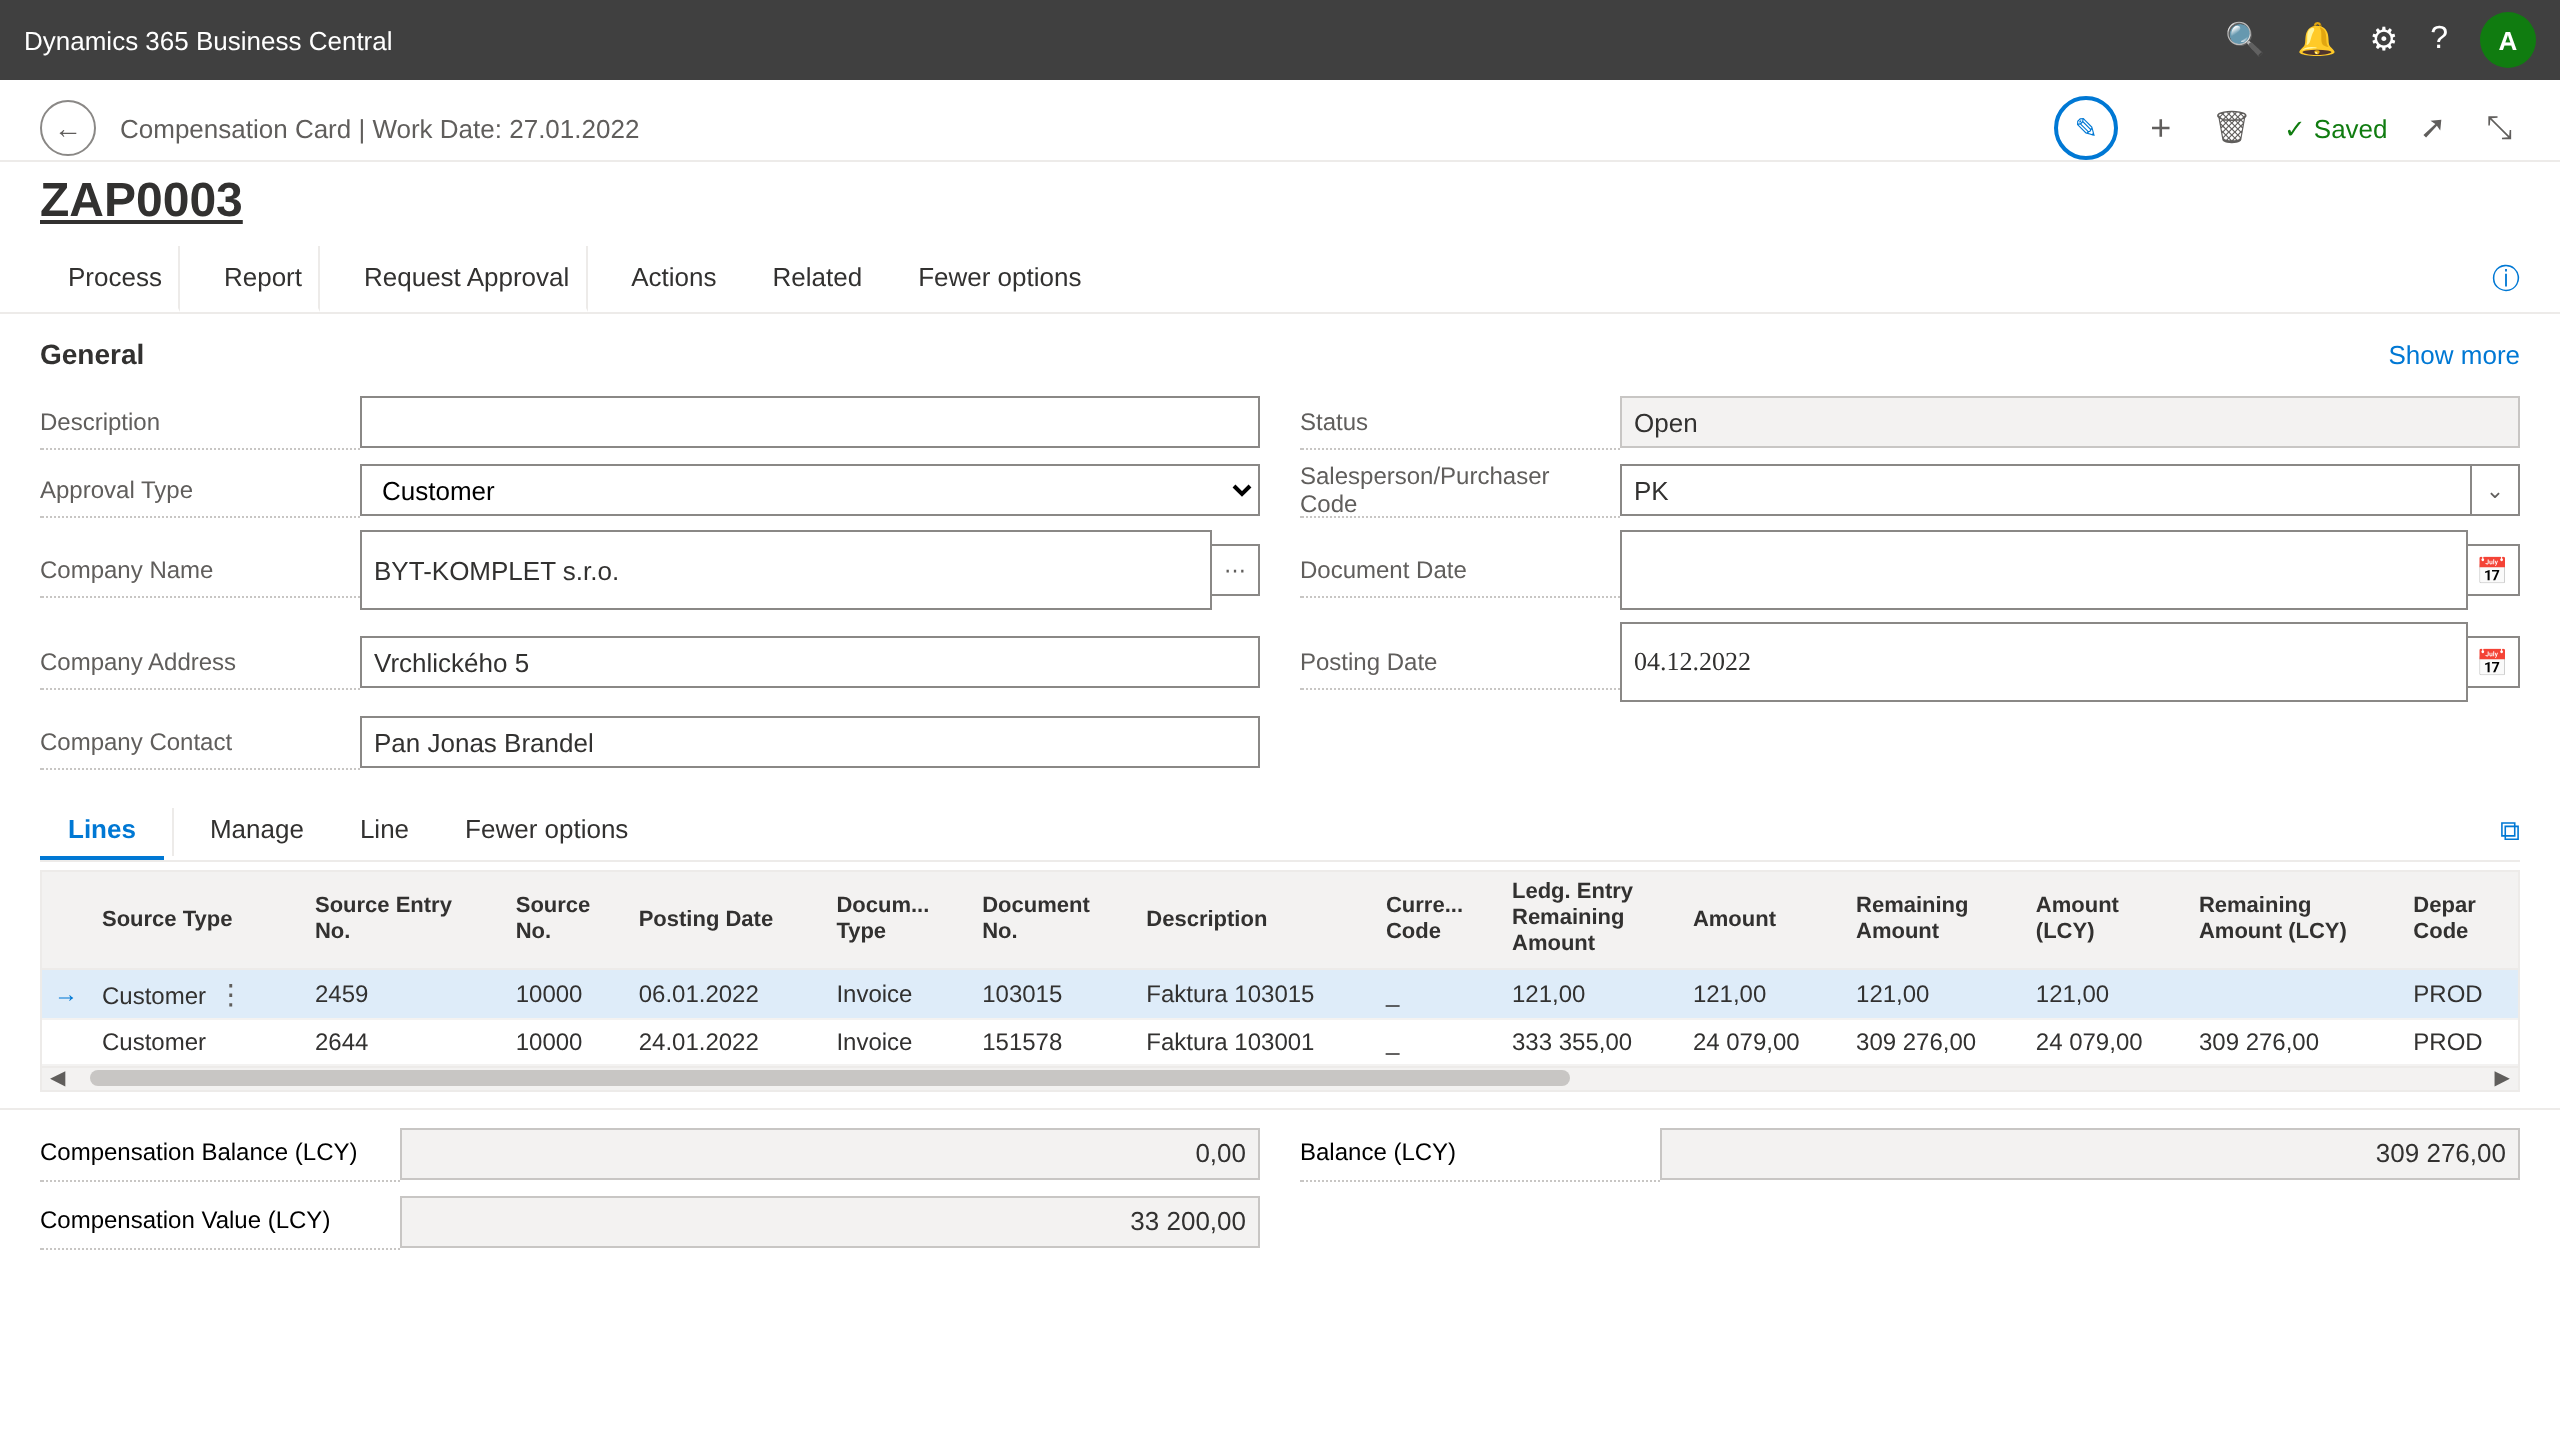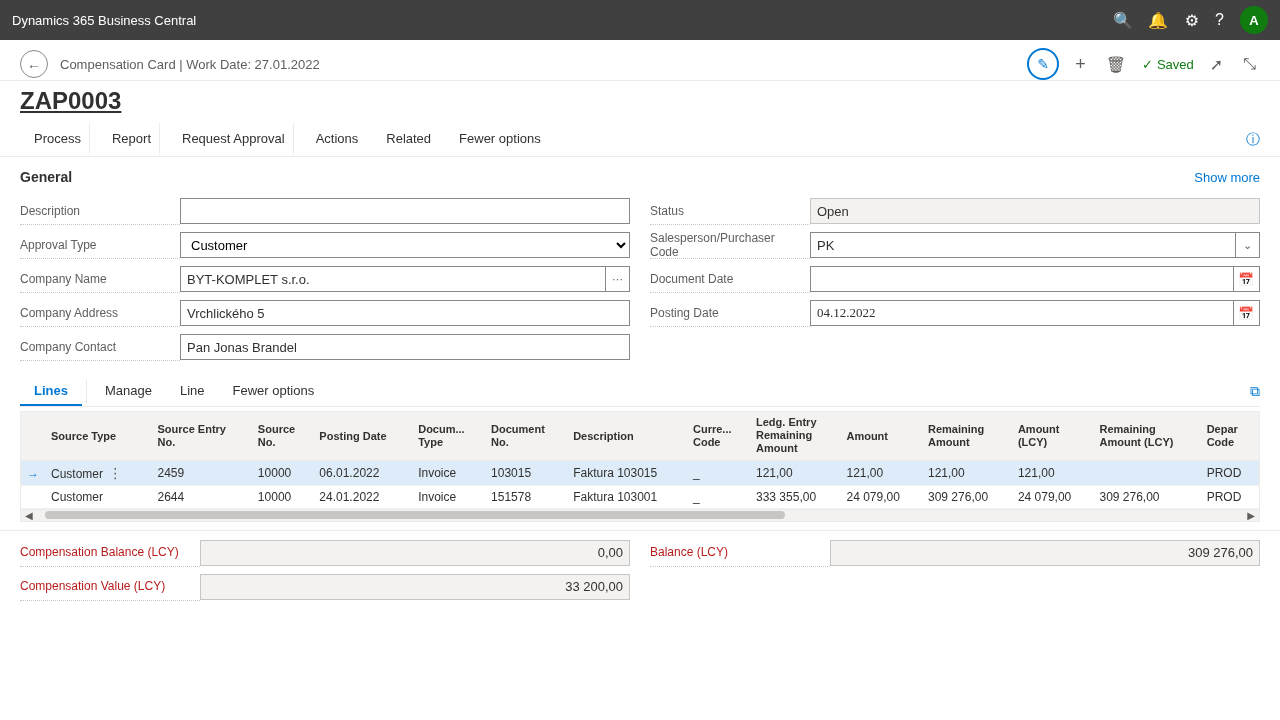--- a/index.html
+++ b/index.html
@@ -153,21 +153,21 @@
     }
     .input-with-btn {
       display: flex;
       align-items: center;
     }
     .input-with-btn input {
       flex: 1;
       border: 1px solid #8a8886;
       padding: 3px 6px;
       font-size: 13px;
-      height: 26px;
+      height: 40px;
     }
     .input-side-btn {
       width: 24px; height: 26px;
       border: 1px solid #8a8886; border-left: none;
       background: white; cursor: pointer;
       display: flex; align-items: center; justify-content: center;
       font-size: 11px; color: #605e5c;
     }
     .input-calendar-btn {
       width: 26px; height: 26px;
@@ -268,21 +268,21 @@
       gap: 6px 20px;
       border-top: 1px solid #edebe9;
     }
     .total-row {
       display: flex;
       align-items: center;
       min-height: 28px;
     }
     .total-label {
       min-width: 180px;
-      color: #b91c1c;
+      color: #000000;
       font-size: 12px;
       border-bottom: 1px dotted #c8c6c4;
       height: 28px;
       display: flex;
       align-items: center;
     }
     .total-value {
       flex: 1;
       background: #f3f2f1;
       border: 1px solid #c8c6c4;

